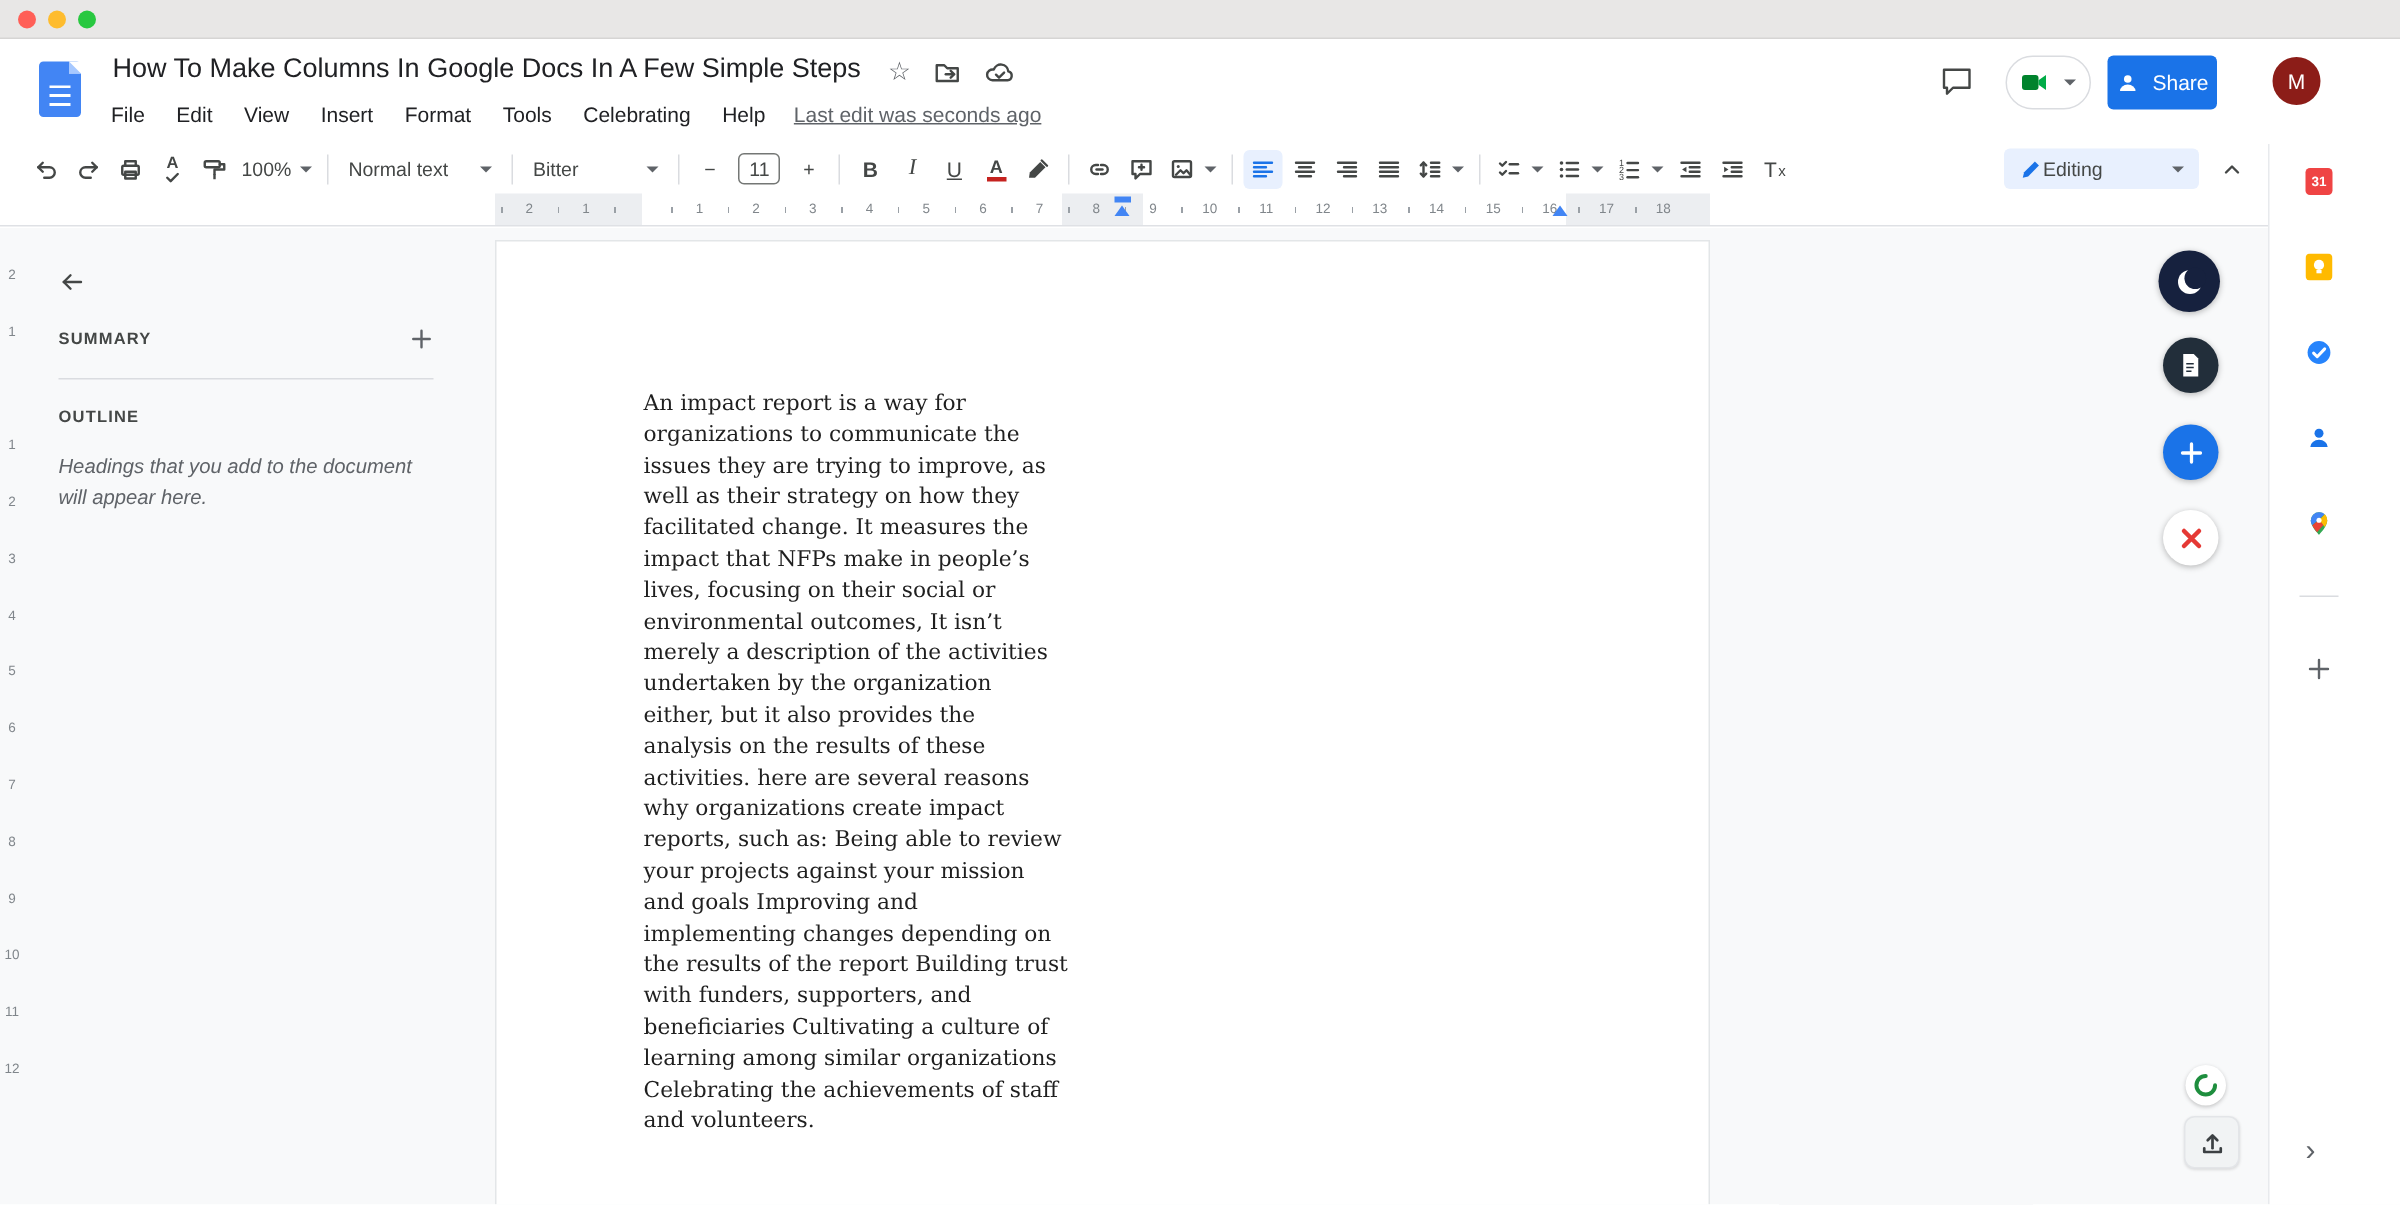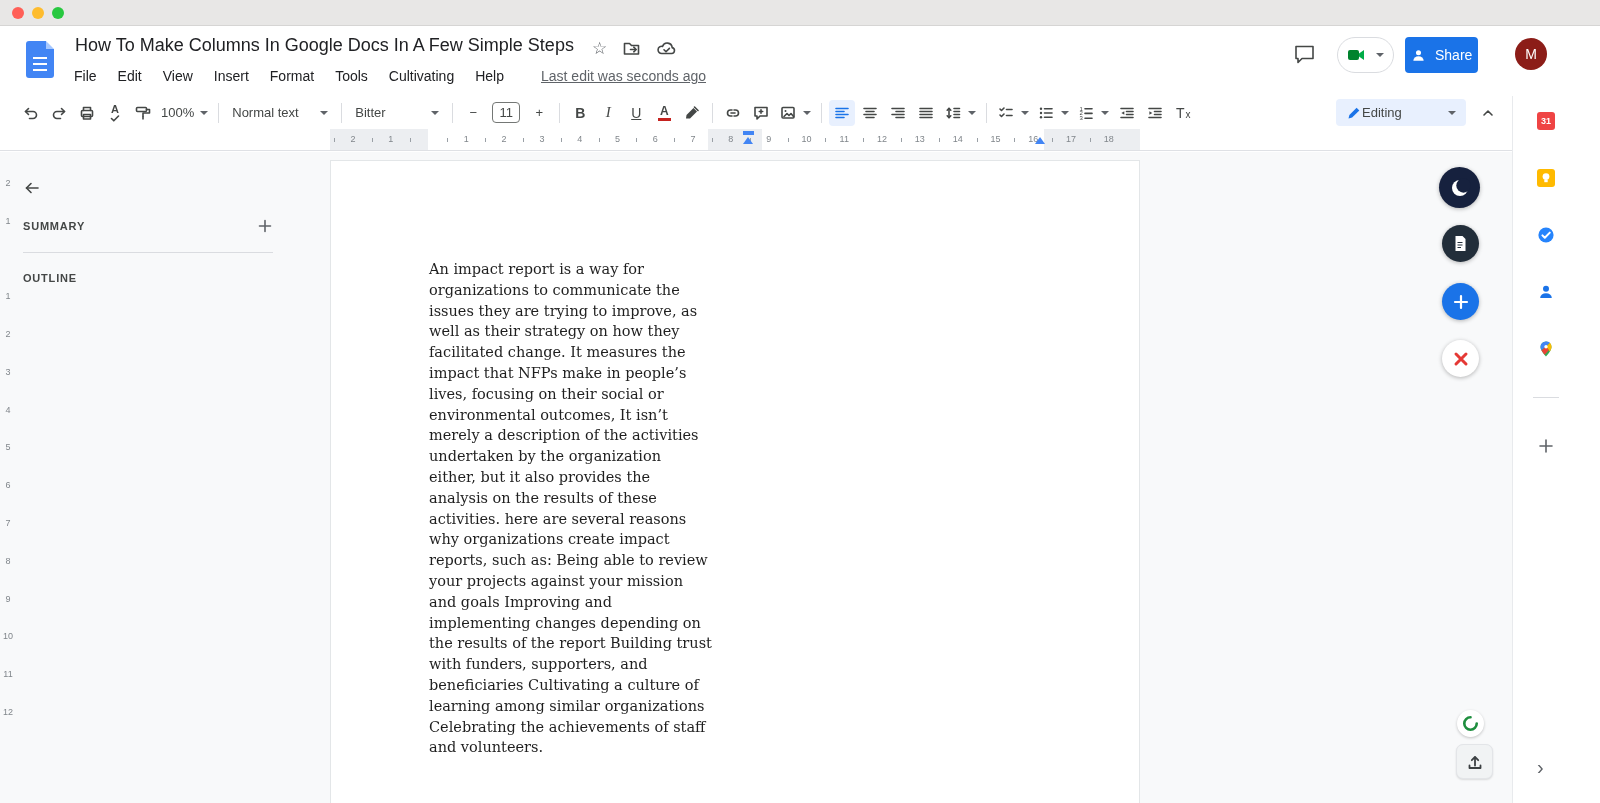--- a/index.html
+++ b/index.html
@@ -16,21 +16,21 @@
   .header { position:absolute; top:26px; left:0; width:1600px; height:70px; background:#fff;text-decoration:underline; }
   .docs-logo { position:absolute; left:26px; top:15px; width:28px; height:37px; background:#4285f4; border-radius:3px; }
   .docs-logo .fold { position:absolute; right:0; top:0; width:0; height:0; border-left:8px solid #a6c8ff; border-top:8px solid #fff; }
   .docs-logo .lines { position:absolute; left:7px; top:16px; width:14px; height:14px;
      background:repeating-linear-gradient(#fff 0 2px, transparent 2px 6px); }
   .doc-title { position:absolute; left:75px; top:9px; font-size:18px; color:#202124; white-space:nowrap; }
   .title-icons { position:absolute; left:592px; top:12px; display:flex; gap:15px; align-items:center; color:#5f6368; }
   .star-glyph { font-size:17px; color:#5f6368; }
   .menubar { position:absolute; left:72px; top:40px; display:flex; align-items:center; gap:17px; font-size:14px; color:#202124; }
   .menu-item { padding:2px 2px; border-radius:4px; cursor:default; }
-  .last-edit { margin-left:18px; color:#5f6368; text-decoration:underline; font-size:14px; }
+  .last-edit { color:#5f6368; text-decoration:underline; font-size:14px; }
   .hdr-comment { position:absolute; left:1293px; top:17px; }
   .meet-btn { position:absolute; left:1337px; top:11px; width:57px; height:36px; border:1px solid #dadce0; border-radius:18px; background:#fff; display:flex; align-items:center; justify-content:center; gap:4px; }
   .share-btn { position:absolute; left:1405px; top:11px; height:36px; border-radius:4px; background:#1a73e8; color:#fff; display:flex; align-items:center; gap:9px; padding:0 6px; font-size:14px; font-weight:500; border:none; }
   .avatar { position:absolute; left:1515px; top:12px; width:32px; height:32px; border-radius:50%; background:#8c1d18; color:#fff; display:flex; align-items:center; justify-content:center; font-size:14px; font-weight:500; }
 
   
   .toolbar { position:absolute; top:96px; left:0; width:1512px; height:33px; background:#fff; display:flex; align-items:center; padding-left:18px; gap:2px; }
   .tbtn { height:26px; min-width:26px; padding:0 3px; display:flex; align-items:center; justify-content:center; border-radius:4px; color:#444746; font-size:13px; white-space:nowrap; }
   .tbtn.active { background:#e8f0fe; }
   .sep { width:1px; height:20px; background:#dadce0; margin:0 5px; flex:0 0 1px; }
@@ -67,21 +67,21 @@
   .mk { position:absolute; background:#4285f4; }
   .mk-bar { left:743px; top:2px; width:11px; height:4px; }
   .mk-tri { position:absolute; width:0; height:0; border-left:5.5px solid transparent; border-right:5.5px solid transparent; border-bottom:7px solid #4285f4; }
   .mk-tri.a { left:743px; top:8px; } .mk-tri.b { left:1035px; top:8px; }
 
   
   .content { position:absolute; top:152px; left:0; width:1512px; height:651px; background:#f8f9fa; overflow:hidden; }
   .vruler { position:absolute; left:0; top:0; width:16px; height:651px; padding-top:12px; display:flex; flex-direction:column; }
   .vcell { flex:0 0 37.8px; font-size:9px; color:#80868b; display:flex; align-items:center; justify-content:center; }
 
-  .outline-panel { position:absolute; left:0; top:0; width:300px; height:651px; }
+  .outline-panel { position:absolute; left:16px; top:0; width:300px; height:651px; }
   .back-btn { position:absolute; left:20px; top:24px; width:24px; height:24px; display:flex; align-items:center; justify-content:center; border-radius:50%; }
   .summary-row { position:absolute; left:23px; top:66px; width:250px; display:flex; align-items:center; justify-content:space-between; }
   .panel-label { font-size:11px; font-weight:600; letter-spacing:.8px; color:#444746; }
   .summary-divider { position:absolute; left:23px; top:100px; width:250px; height:1px; background:#dadce0; }
   .outline-label { position:absolute; left:23px; top:120px; }
   .outline-hint { position:absolute; left:23px; top:148px; width:245px; font-size:13.5px; font-style:italic; color:#5f6368; line-height:21px; }
 
   .page { position:absolute; left:330px; top:8px; width:810px; height:760px; background:#fff; border:1px solid #e3e6e8; }
   .page-body { display:flex; padding:98px 96px 0 98px; gap:52px; }
   .doc-col { flex:0 0 283px; font-family:"DejaVu Serif","Liberation Serif",serif; font-size:14.5px; line-height:20.8px; color:#1f1f1f; }
@@ -139,21 +139,21 @@
           </svg>
       </span>
     </div>
     <div class="menubar">
       <span class="menu-item">File</span>
         <span class="menu-item">Edit</span>
         <span class="menu-item">View</span>
         <span class="menu-item">Insert</span>
         <span class="menu-item">Format</span>
         <span class="menu-item">Tools</span>
-        <span class="menu-item">Cultivating</span>
+        <span class="menu-item">Celebrating</span>
         <span class="menu-item">Help</span>
       <span class="last-edit">Last edit was seconds ago</span>
     </div>
     <span class="hdr-comment">
       <svg class="ic" width="23" height="22" viewBox="0 0 23 22">
           <path d="M3 3.5h17v12h-11l-4 4v-4h-2z"></path>
         </svg>
     </span>
     <div class="meet-btn">
       <svg width="19" height="16" viewBox="0 0 19 16">
@@ -421,20 +421,21 @@
       <div class="summary-row">
         <span class="panel-label">SUMMARY</span>
         <span>
           <svg class="ic" width="16" height="16" viewBox="0 0 16 16" style="stroke:#5f6368">
               <path d="M8 2.5v11M2.5 8h11"></path>
             </svg>
         </span>
       </div>
       <span class="summary-divider"></span>
       <span class="outline-label panel-label">OUTLINE</span>
+      <div class="outline-hint">Headings that you add to the document will appear here.</div>
     </div>
 
     <div class="page">
       <div class="page-body">
         <div class="doc-col c1">An impact report is a way for organizations to communicate the issues they are trying to improve, as well as their strategy on how they facilitated change. It measures the impact that NFPs make in people’s lives, focusing on their social or environmental outcomes, It isn’t merely a description of the activities undertaken by the organization either, but it also provides the analysis on the results of these activities. here are several reasons why organizations create impact reports, such as: Being able to review your projects against your mission and goals Improving and implementing changes depending on the results of the report Building trust with funders, supporters, and beneficiaries Cultivating a culture of learning among similar organizations Celebrating the achievements of staff and volunteers.</div>
       </div>
     </div>
   </div>
 
   <div class="rail">

